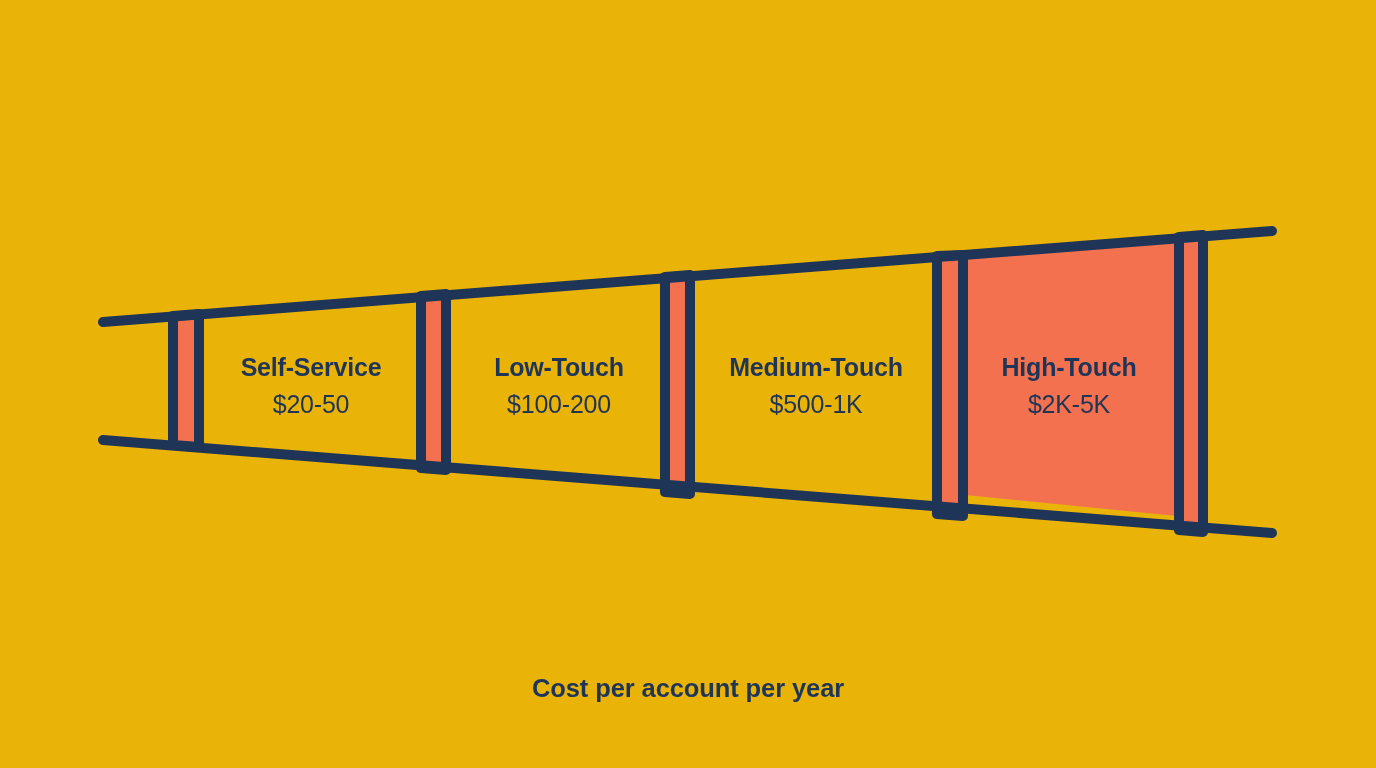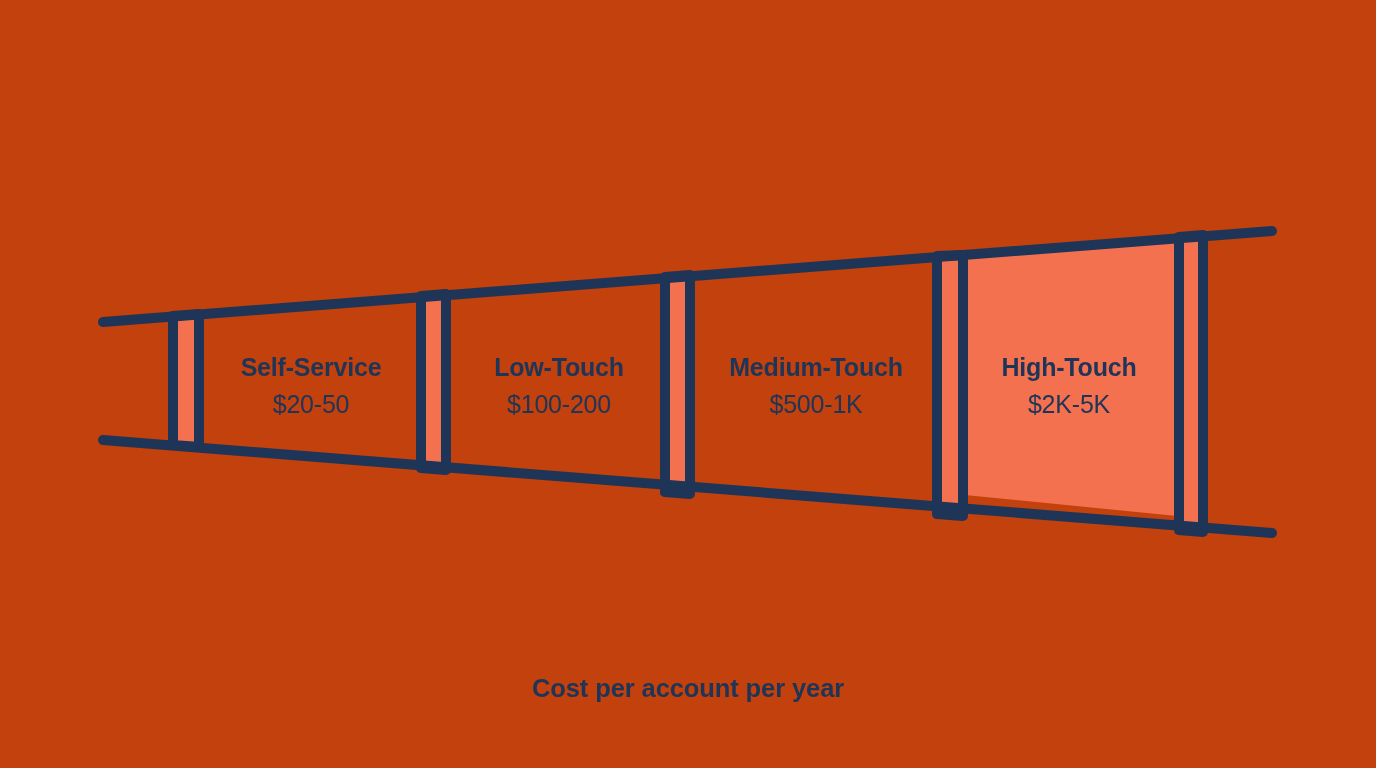--- a/index.html
+++ b/index.html
@@ -11,21 +11,21 @@
     width: 1376px;
     height: 768px;
     overflow: hidden;
     background: #faf6e9;
     font-family: "Liberation Sans", sans-serif;
   }
   #stage {
     position: relative;
     width: 1376px;
     height: 768px;
-    background: #c2410c;
+    background: #eab308;
   }
   #funnel-svg {
     position: absolute;
     left: 0;
     top: 0;
     width: 1376px;
     height: 768px;
     display: block;
   }
   .seg-label {

